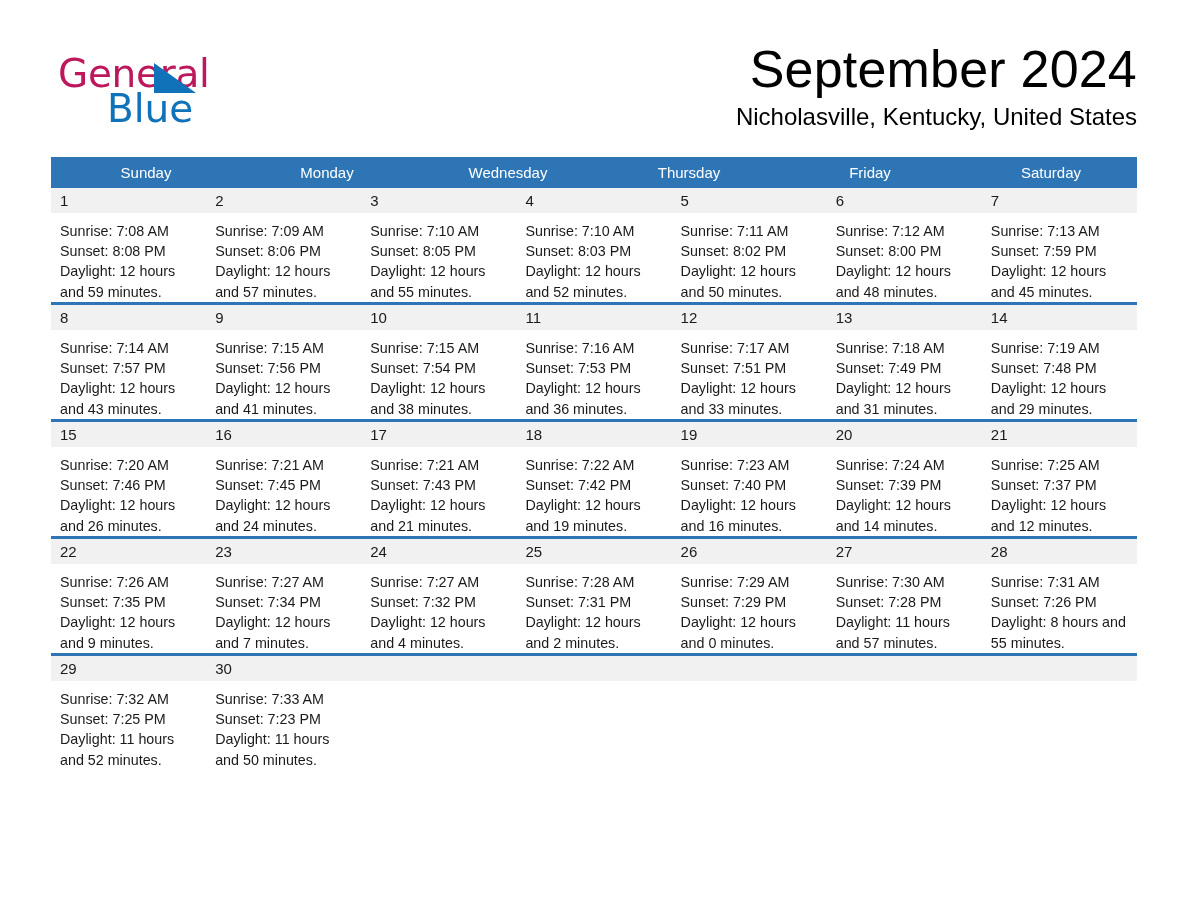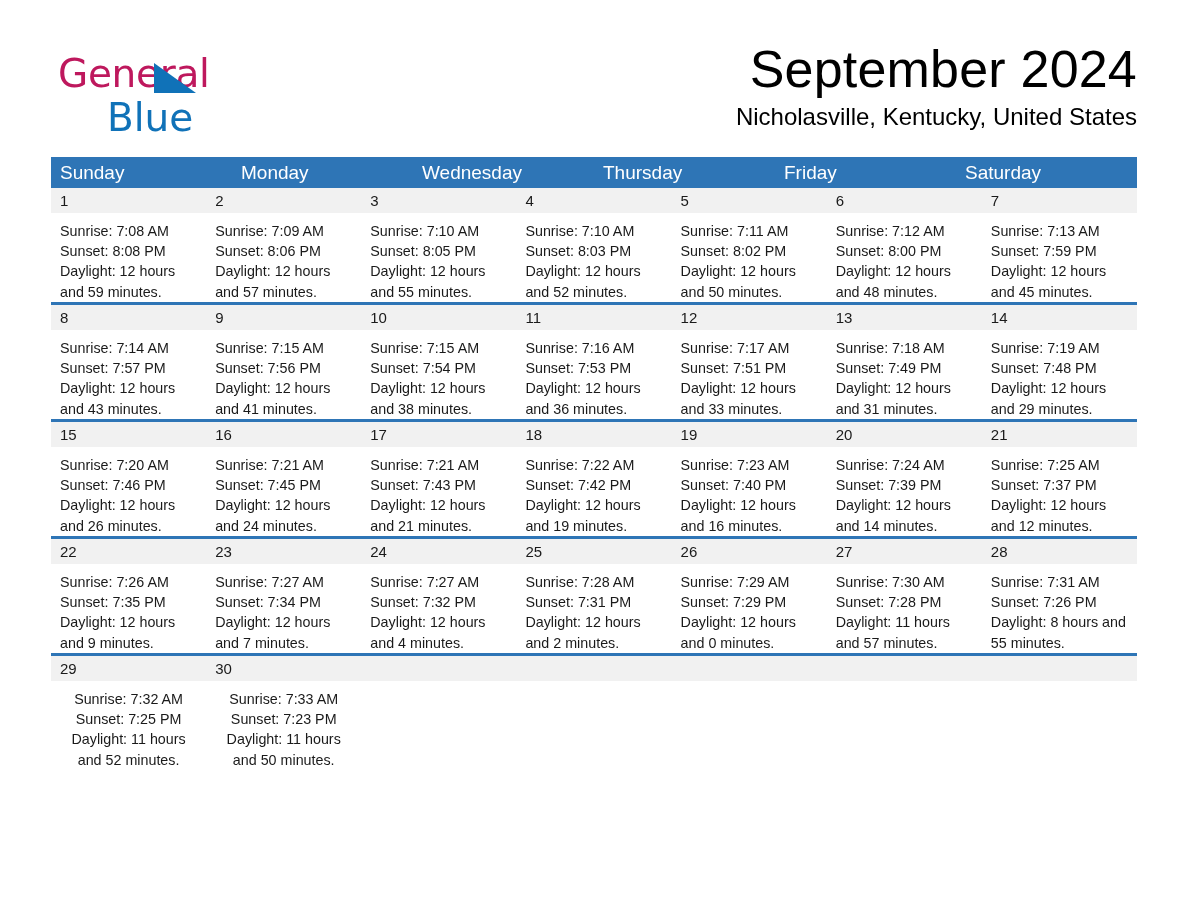--- a/index.html
+++ b/index.html
@@ -52,21 +52,21 @@
     left: 96px;
     top: 11px;
     width: 0;
     height: 0;
     border-left: 42px solid #1072b8;
     border-top: 30px solid transparent;
   }
   .logo-blue {
     position: absolute;
     left: 49px;
-    top: 44px;
+    top: 35px;
     font-size: 39px;
     line-height: 44px;
     color: #1072b8;
     font-family: "DejaVu Sans", sans-serif;
     font-weight: 400;
   }
   .title-block {
     position: absolute;
     right: 0;
     top: 0;
@@ -98,26 +98,27 @@
   }
   .weekdays {
     display: flex;
     background: #2e75b6;
     height: 31px;
   }
   .weekday {
     flex: 1 1 0;
     width: 155.14px;
     color: #ffffff;
-    font-size: 19px;
+    font-size: 15px;
     line-height: 31px;
     padding-left: 9px;
     box-sizing: border-box;
     overflow: hidden;
     white-space: nowrap;
+    text-align: center;
   }
   .week {
     border-top: 3px solid #2e75b6;
   }
   .week:first-of-type {
     border-top: none;
   }
   .week-numbers {
     display: flex;
     background: #f1f1f1;
@@ -147,21 +148,20 @@
     color: #1a1a1a;
   }
   .daybody .line {
     white-space: nowrap;
   }
   .daybody .daylight {
     white-space: normal;
   }
   .week.short .week-bodies {
     height: 108px;
-    text-align: center;
   }
 </style>
 </head>
 <body>
 
 <div class="page">
 
   <div class="header">
 
     <div class="logo">

